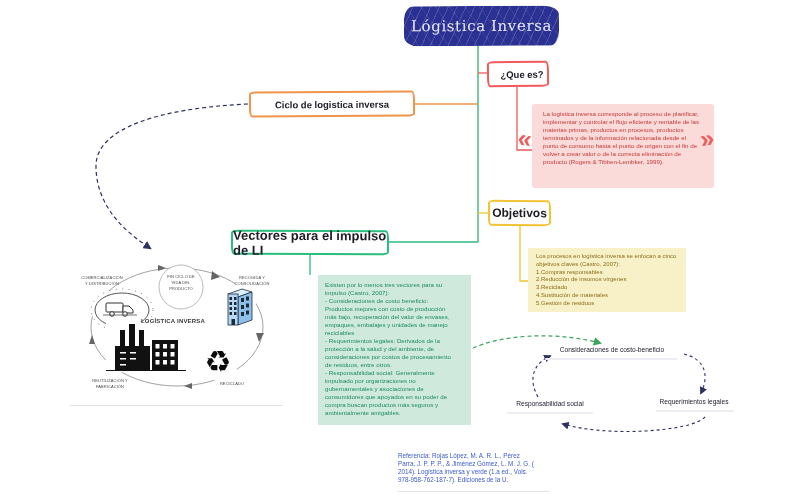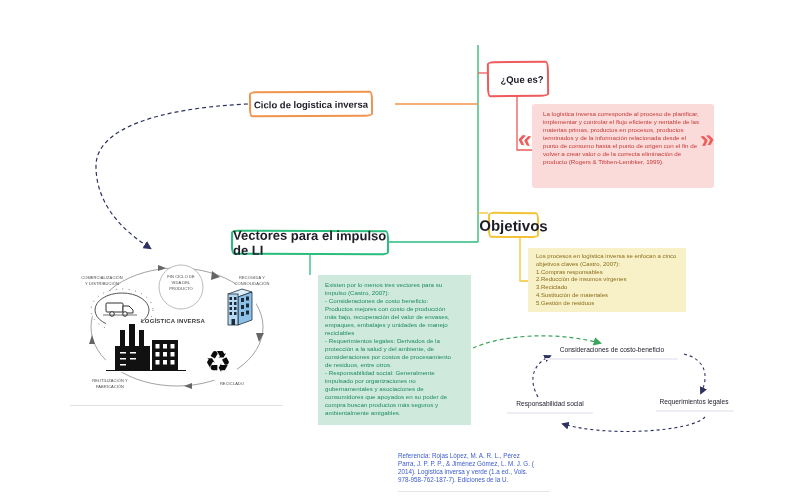--- a/index.html
+++ b/index.html
@@ -4,24 +4,24 @@
 <style>
   html,body{margin:0;padding:0;background:#fff;}
   .canvas{position:relative;width:808px;height:500px;background:#ffffff;overflow:hidden;
           font-family:"Liberation Sans",sans-serif;}
   svg.wires{position:absolute;left:0;top:0;width:808px;height:500px;pointer-events:none;}
 
   
   .node{position:absolute;background:#fff;display:flex;align-items:center;justify-content:center;
         font-weight:bold;color:#1d1d29;border:2px solid #999;
         border-radius:7px 3px 9px 3px / 3px 9px 3px 8px;box-sizing:border-box;}
-  .node-ciclo{left:249px;top:91px;width:124px;height:26px;border-color:#f0944d;font-size:9.5px;transform:rotate(-.3deg);}
+  .node-ciclo{left:249px;top:91px;width:166px;height:26px;border-color:#f0944d;font-size:9.5px;transform:rotate(-.3deg);}
   .node-vectores{left:231px;top:230px;width:158px;height:25px;border-color:#2abd7d;font-size:13px;transform:rotate(.25deg);}
-  .node-quees{left:487px;top:61px;width:62px;height:36px;border-color:#f05a5a;font-size:9.5px;transform:rotate(-.6deg);padding-left:8px;}
-  .node-objetivos{left:488px;top:200px;width:51px;height:26px;border-color:#f2c335;font-size:15px;transform:rotate(.4deg);margin-top:12px;}
+  .node-quees{left:487px;top:61px;width:62px;height:26px;border-color:#f05a5a;font-size:9.5px;transform:rotate(-.6deg);padding-left:8px;}
+  .node-objetivos{left:488px;top:200px;width:63px;height:26px;border-color:#f2c335;font-size:12px;transform:rotate(.4deg);}
 
   
   .title-box{position:absolute;left:404px;top:6px;width:155px;height:40px;
     display:flex;align-items:center;justify-content:center;
     color:#e9ebf7;font-family:"DejaVu Serif",serif;font-size:15px;letter-spacing:.6px;
     background:
       repeating-linear-gradient(115deg, rgba(255,255,255,.16) 0 1px, transparent 1px 8px),
       repeating-linear-gradient(55deg, rgba(255,255,255,.07) 0 1px, transparent 1px 12px),
       #2b3192;
     border-radius:10px 15px 9px 14px / 13px 9px 15px 10px;
@@ -145,20 +145,23 @@
         <path d="M106 370.5 H186" stroke="#111" stroke-width="1"></path>
       </g>
 
       <g>
         <rect x="199" y="340" width="38" height="40" fill="#ffffff"></rect>
         <text x="218" y="372" font-family="DejaVu Sans, sans-serif" font-size="30" fill="#0b0b0b" text-anchor="middle">♻</text>
       </g>
     </g>
   </svg>
 
+  <div class="title-box">
+    <span>Lógistica Inversa</span>
+  </div>
 
   <div class="node node-ciclo">
     <span>Ciclo de logistica inversa</span>
   </div>
   <div class="node node-vectores">
     <span>Vectores para el impulso de LI</span>
   </div>
   <div class="node node-quees">
     <span>¿Que es?</span>
   </div>

